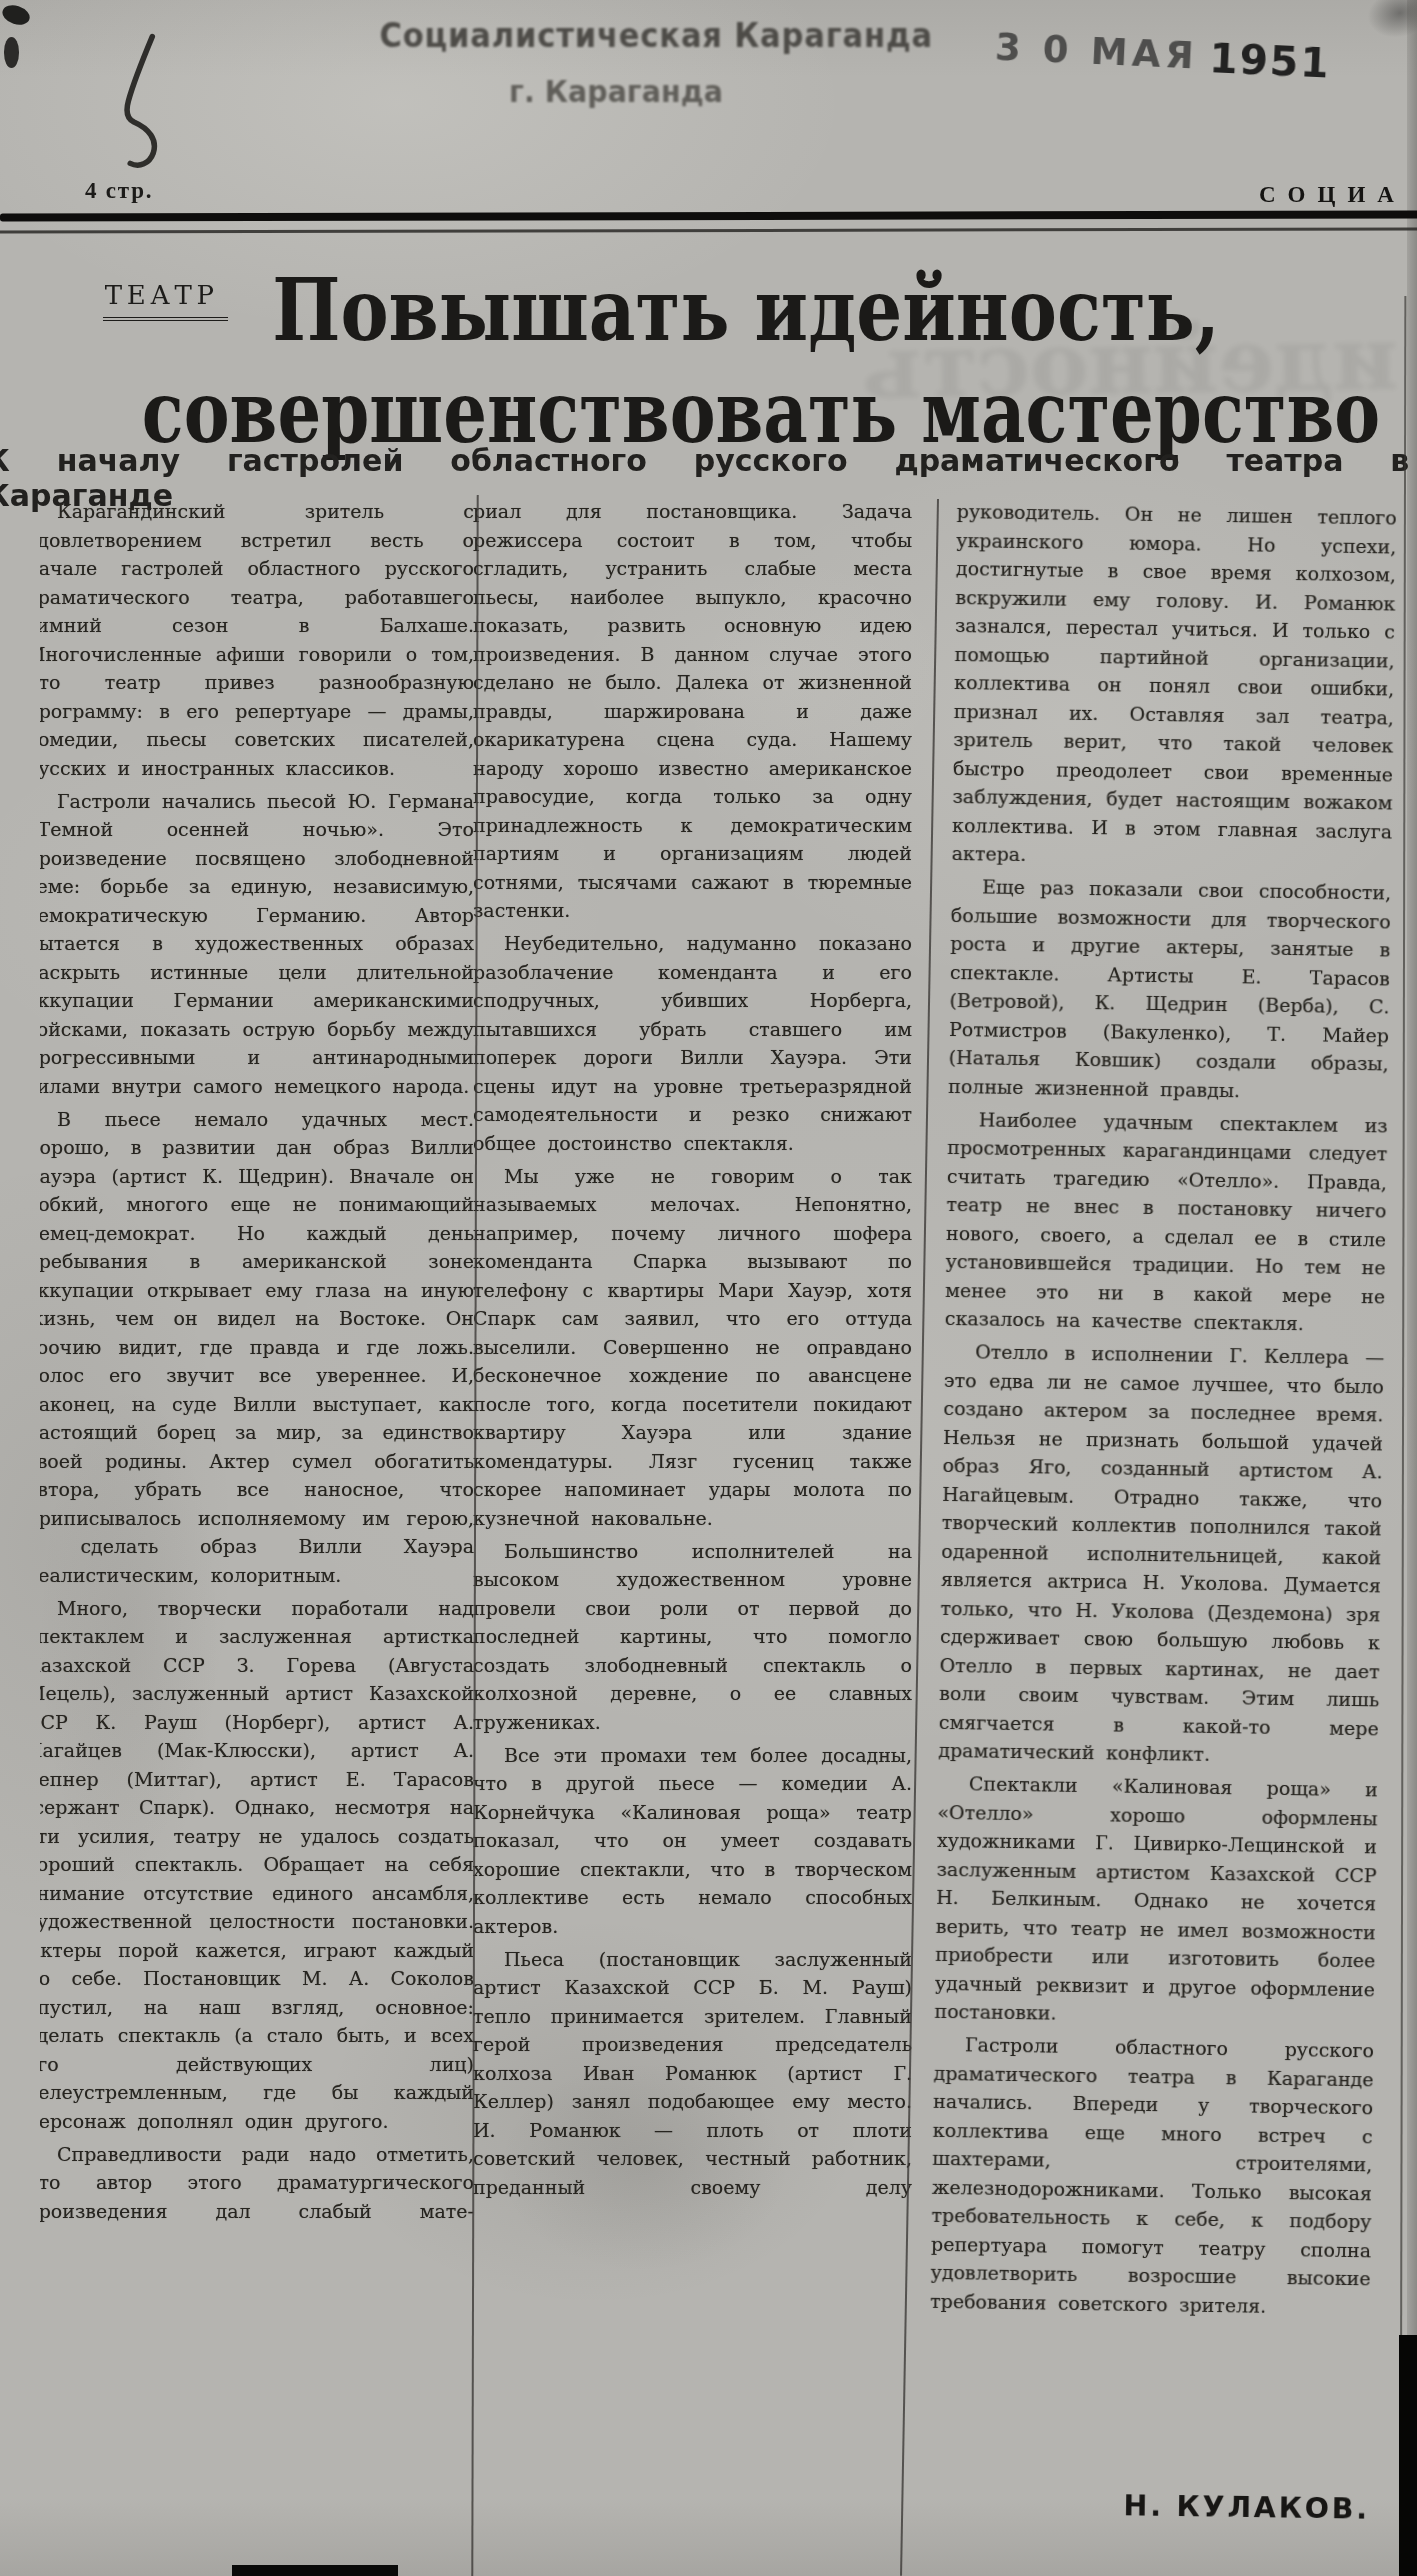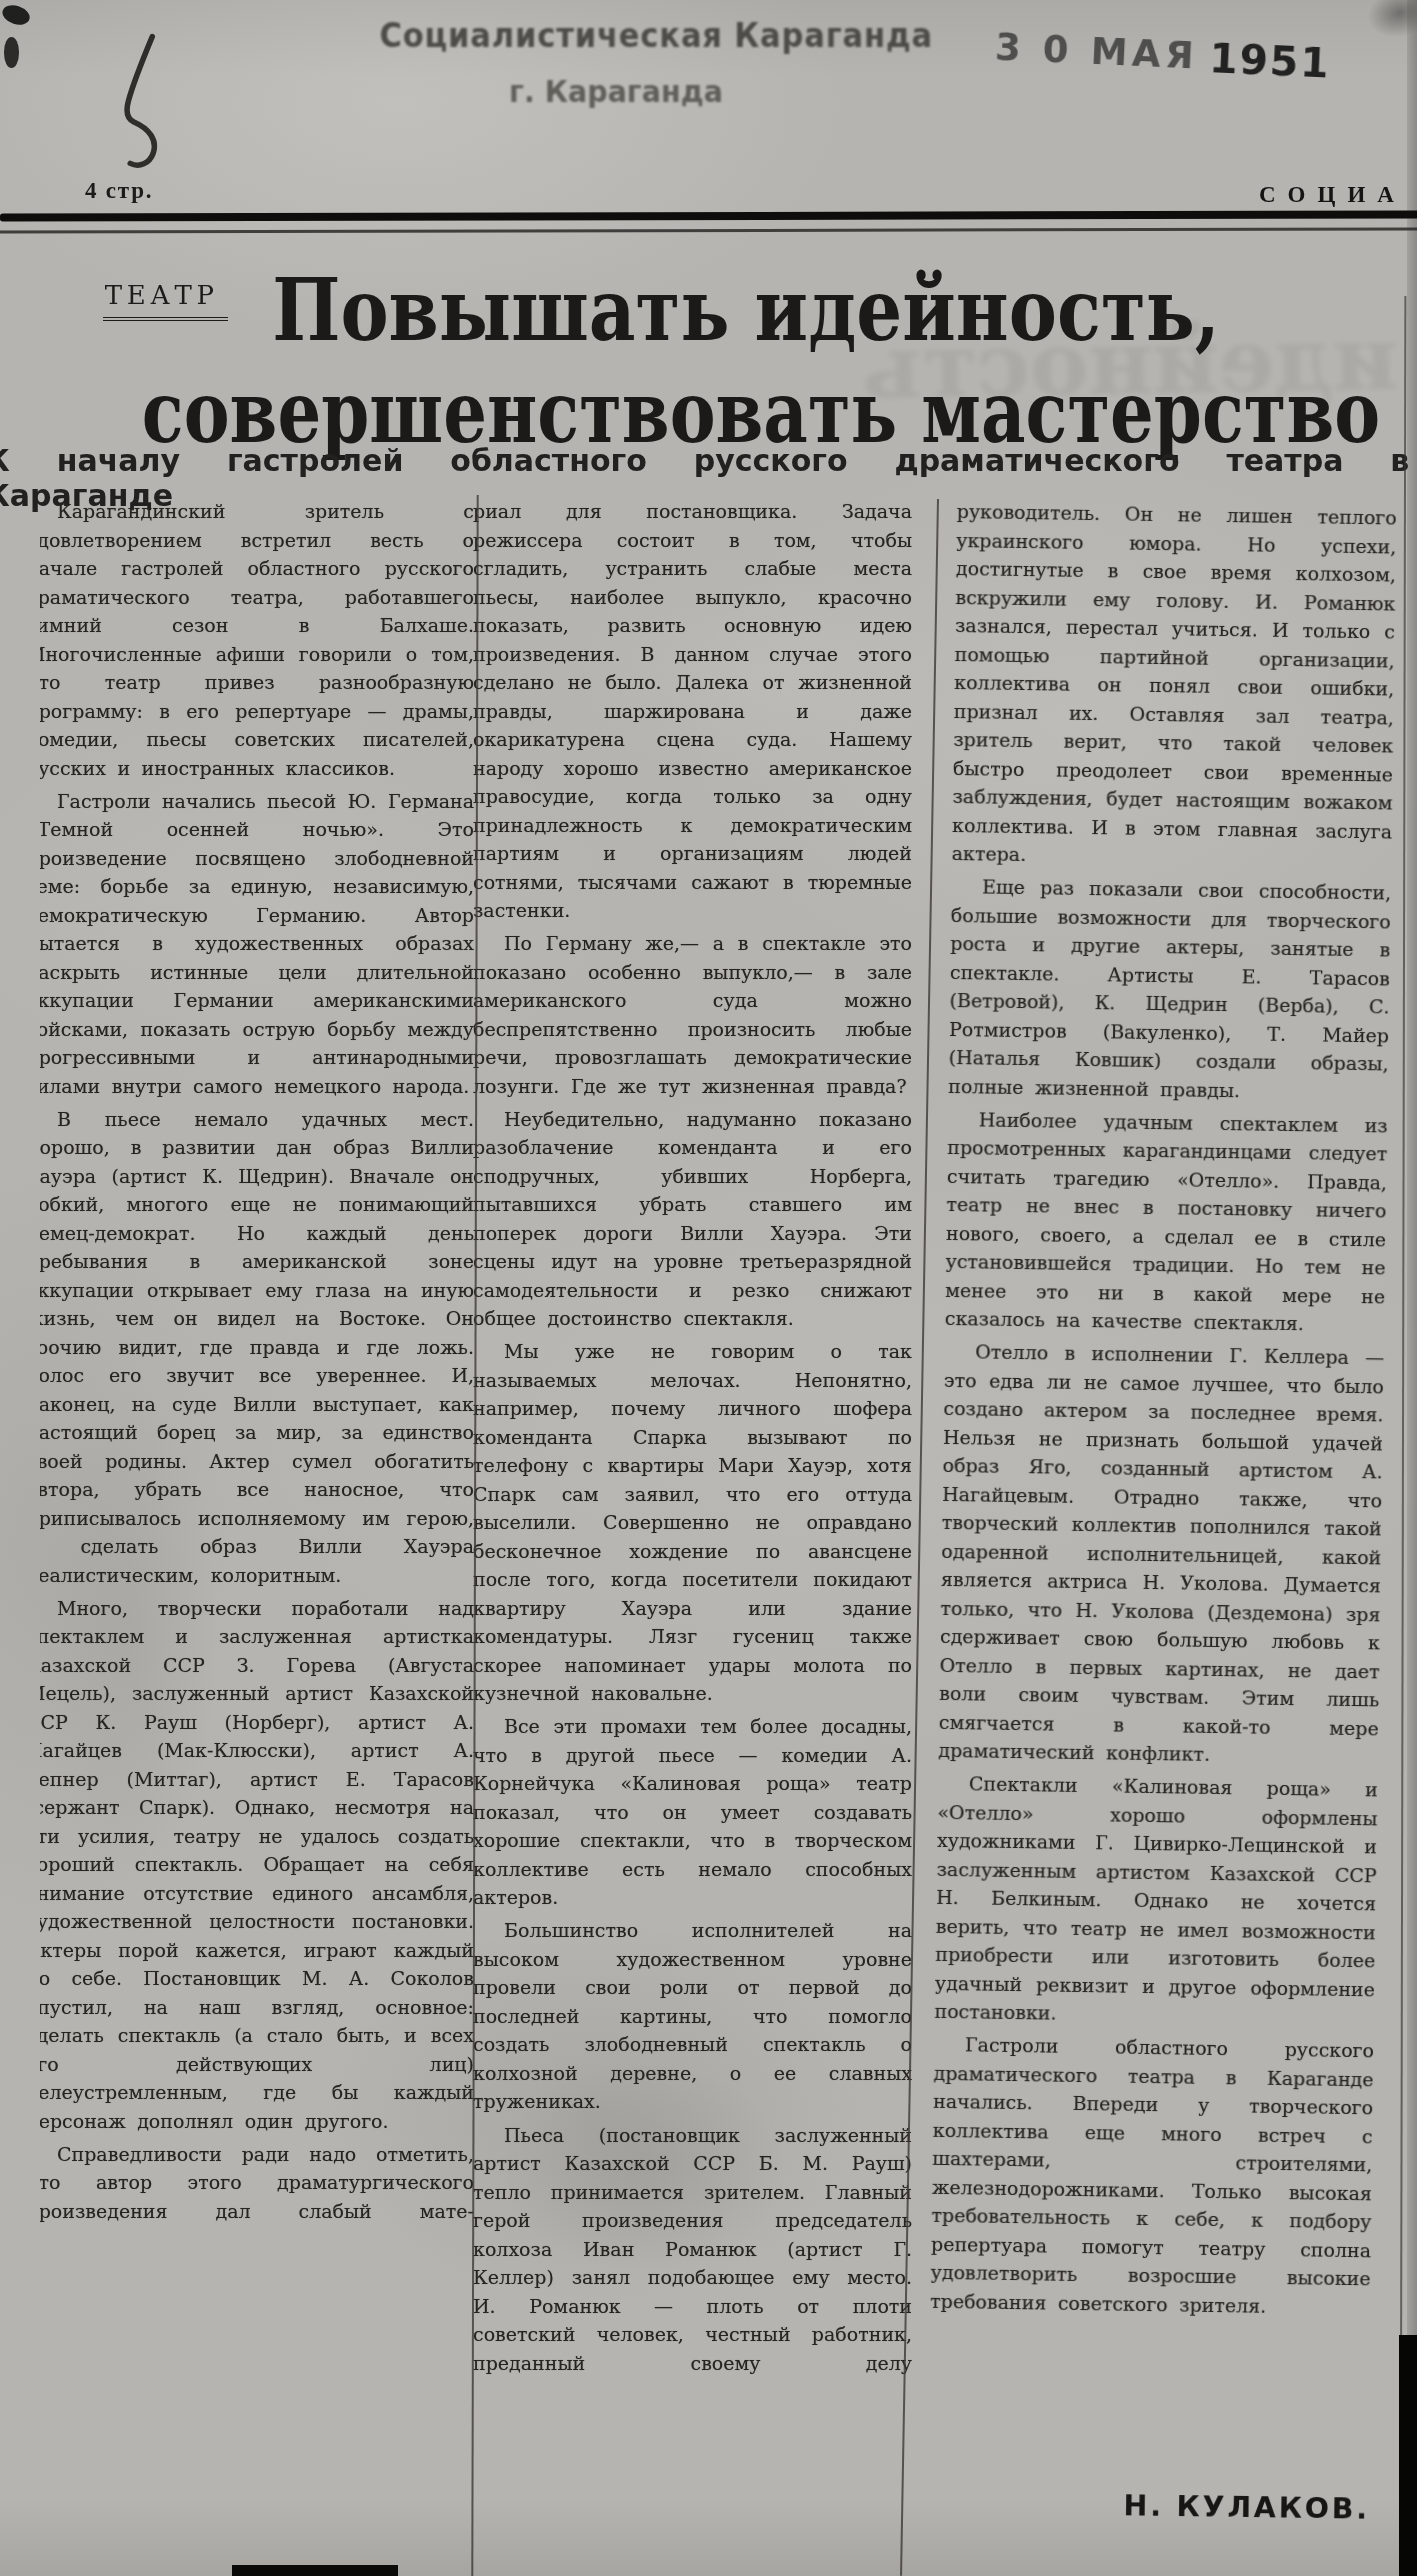--- a/index.html
+++ b/index.html
@@ -141,25 +141,24 @@
         <p class="ind">Карагандинский зритель с удовлетворением встретил весть о начале гастролей областного русского драматического театра, работавшего зимний сезон в Балхаше. Многочисленные афиши говорили о том, что театр привез разнообразную программу: в его репертуаре — драмы, комедии, пьесы советских писателей, русских и иностранных классиков.</p>
         <p class="ind">Гастроли начались пьесой Ю. Германа «Темной осенней ночью». Это произведение посвящено злободневной теме: борьбе за единую, независимую, демократическую Германию. Автор пытается в художественных образах раскрыть истинные цели длительной оккупации Германии американскими войсками, показать острую борьбу между прогрессивными и антинародными силами внутри самого немецкого народа.</p>
         <p class="ind">В пьесе немало удачных мест. Хорошо, в развитии дан образ Вилли Хауэра (артист К. Щедрин). Вначале он робкий, многого еще не понимающий немец-демократ. Но каждый день пребывания в американской зоне оккупации открывает ему глаза на иную жизнь, чем он видел на Востоке. Он воочию видит, где правда и где ложь. Голос его звучит все увереннее. И, наконец, на суде Вилли выступает, как настоящий борец за мир, за единство своей родины. Актер сумел обогатить автора, убрать все наносное, что приписывалось исполняемому им герою, и сделать образ Вилли Хауэра реалистическим, колоритным.</p>
         <p class="ind">Много, творчески поработали над спектаклем и заслуженная артистка Казахской ССР З. Горева (Августа Мецель), заслуженный артист Казахской ССР К. Рауш (Норберг), артист А. Нагайцев (Мак-Клюсски), артист А. Гепнер (Миттаг), артист Е. Тарасов (сержант Спарк). Однако, несмотря на эти усилия, театру не удалось создать хороший спектакль. Обращает на себя внимание отсутствие единого ансамбля, художественной целостности постановки. Актеры порой кажется, играют каждый по себе. Постановщик М. А. Соколов упустил, на наш взгляд, основное: сделать спектакль (а стало быть, и всех его действующих лиц) целеустремленным, где бы каждый персонаж дополнял один другого.</p>
         <p class="ind jl">Справедливости ради надо отметить, что автор этого драматургического произведения дал слабый мате-</p>
       </div>
     </div>
   <div class="abs col" id="col1c">
       <div class="inner">
         <p class="">риал для постановщика. Задача режиссера состоит в том, чтобы сгладить, устранить слабые места пьесы, наиболее выпукло, красочно показать, развить основную идею произведения. В данном случае этого сделано не было. Далека от жизненной правды, шаржирована и даже окарикатурена сцена суда. Нашему народу хорошо известно американское правосудие, когда только за одну принадлежность к демократическим партиям и организациям людей сотнями, тысячами сажают в тюремные застенки.</p>
-        <p class="ind">По Герману же,— а в спектакле это показано особенно выпукло,— в зале американского суда можно беспрепятственно произносить любые речи, провозглашать демократические лозунги. Где же тут жизненная правда?</p>
         <p class="ind">Неубедительно, надуманно показано разоблачение коменданта и его сподручных, убивших Норберга, пытавшихся убрать ставшего им поперек дороги Вилли Хауэра. Эти сцены идут на уровне третьеразрядной самодеятельности и резко снижают общее достоинство спектакля.</p>
         <p class="ind">Мы уже не говорим о так называемых мелочах. Непонятно, например, почему личного шофера коменданта Спарка вызывают по телефону с квартиры Мари Хауэр, хотя Спарк сам заявил, что его оттуда выселили. Совершенно не оправдано бесконечное хождение по авансцене после того, когда посетители покидают квартиру Хауэра или здание комендатуры. Лязг гусениц также скорее напоминает удары молота по кузнечной наковальне.</p>
+        <p class="ind">Большинство исполнителей на высоком художественном уровне провели свои роли от первой до последней картины, что помогло создать злободневный спектакль о колхозной деревне, о ее славных тружениках.</p>
         <p class="ind">Все эти промахи тем более досадны, что в другой пьесе — комедии А. Корнейчука «Калиновая роща» театр показал, что он умеет создавать хорошие спектакли, что в творческом коллективе есть немало способных актеров.</p>
-        <p class="ind">Большинство исполнителей на высоком художественном уровне провели свои роли от первой до последней картины, что помогло создать злободневный спектакль о колхозной деревне, о ее славных тружениках.</p>
         <p class="ind jl">Пьеса (постановщик заслуженный артист Казахской ССР Б. М. Рауш) тепло принимается зрителем. Главный герой произведения председатель колхоза Иван Романюк (артист Г. Келлер) занял подобающее ему место. И. Романюк — плоть от плоти советский человек, честный работник, преданный своему делу</p>
       </div>
     </div>
   <div class="abs col" id="col2c">
       <div class="inner">
         <p class="">руководитель. Он не лишен теплого украинского юмора. Но успехи, достигнутые в свое время колхозом, вскружили ему голову. И. Романюк зазнался, перестал учиться. И только с помощью партийной организации, коллектива он понял свои ошибки, признал их. Оставляя зал театра, зритель верит, что такой человек быстро преодолеет свои временные заблуждения, будет настоящим вожаком коллектива. И в этом главная заслуга актера.</p>
         <p class="ind">Еще раз показали свои способности, большие возможности для творческого роста и другие актеры, занятые в спектакле. Артисты Е. Тарасов (Ветровой), К. Щедрин (Верба), С. Ротмистров (Вакуленко), Т. Майер (Наталья Ковшик) создали образы, полные жизненной правды.</p>
         <p class="ind">Наиболее удачным спектаклем из просмотренных карагандинцами следует считать трагедию «Отелло». Правда, театр не внес в постановку ничего нового, своего, а сделал ее в стиле установившейся традиции. Но тем не менее это ни в какой мере не сказалось на качестве спектакля.</p>
         <p class="ind">Отелло в исполнении Г. Келлера — это едва ли не самое лучшее, что было создано актером за последнее время. Нельзя не признать большой удачей образ Яго, созданный артистом А. Нагайцевым. Отрадно также, что творческий коллектив пополнился такой одаренной исполнительницей, какой является актриса Н. Уколова. Думается только, что Н. Уколова (Дездемона) зря сдерживает свою большую любовь к Отелло в первых картинах, не дает воли своим чувствам. Этим лишь смягчается в какой-то мере драматический конфликт.</p>
         <p class="ind">Спектакли «Калиновая роща» и «Отелло» хорошо оформлены художниками Г. Цивирко-Лещинской и заслуженным артистом Казахской ССР Н. Белкиным. Однако не хочется верить, что театр не имел возможности приобрести или изготовить более удачный реквизит и другое оформление постановки.</p>

